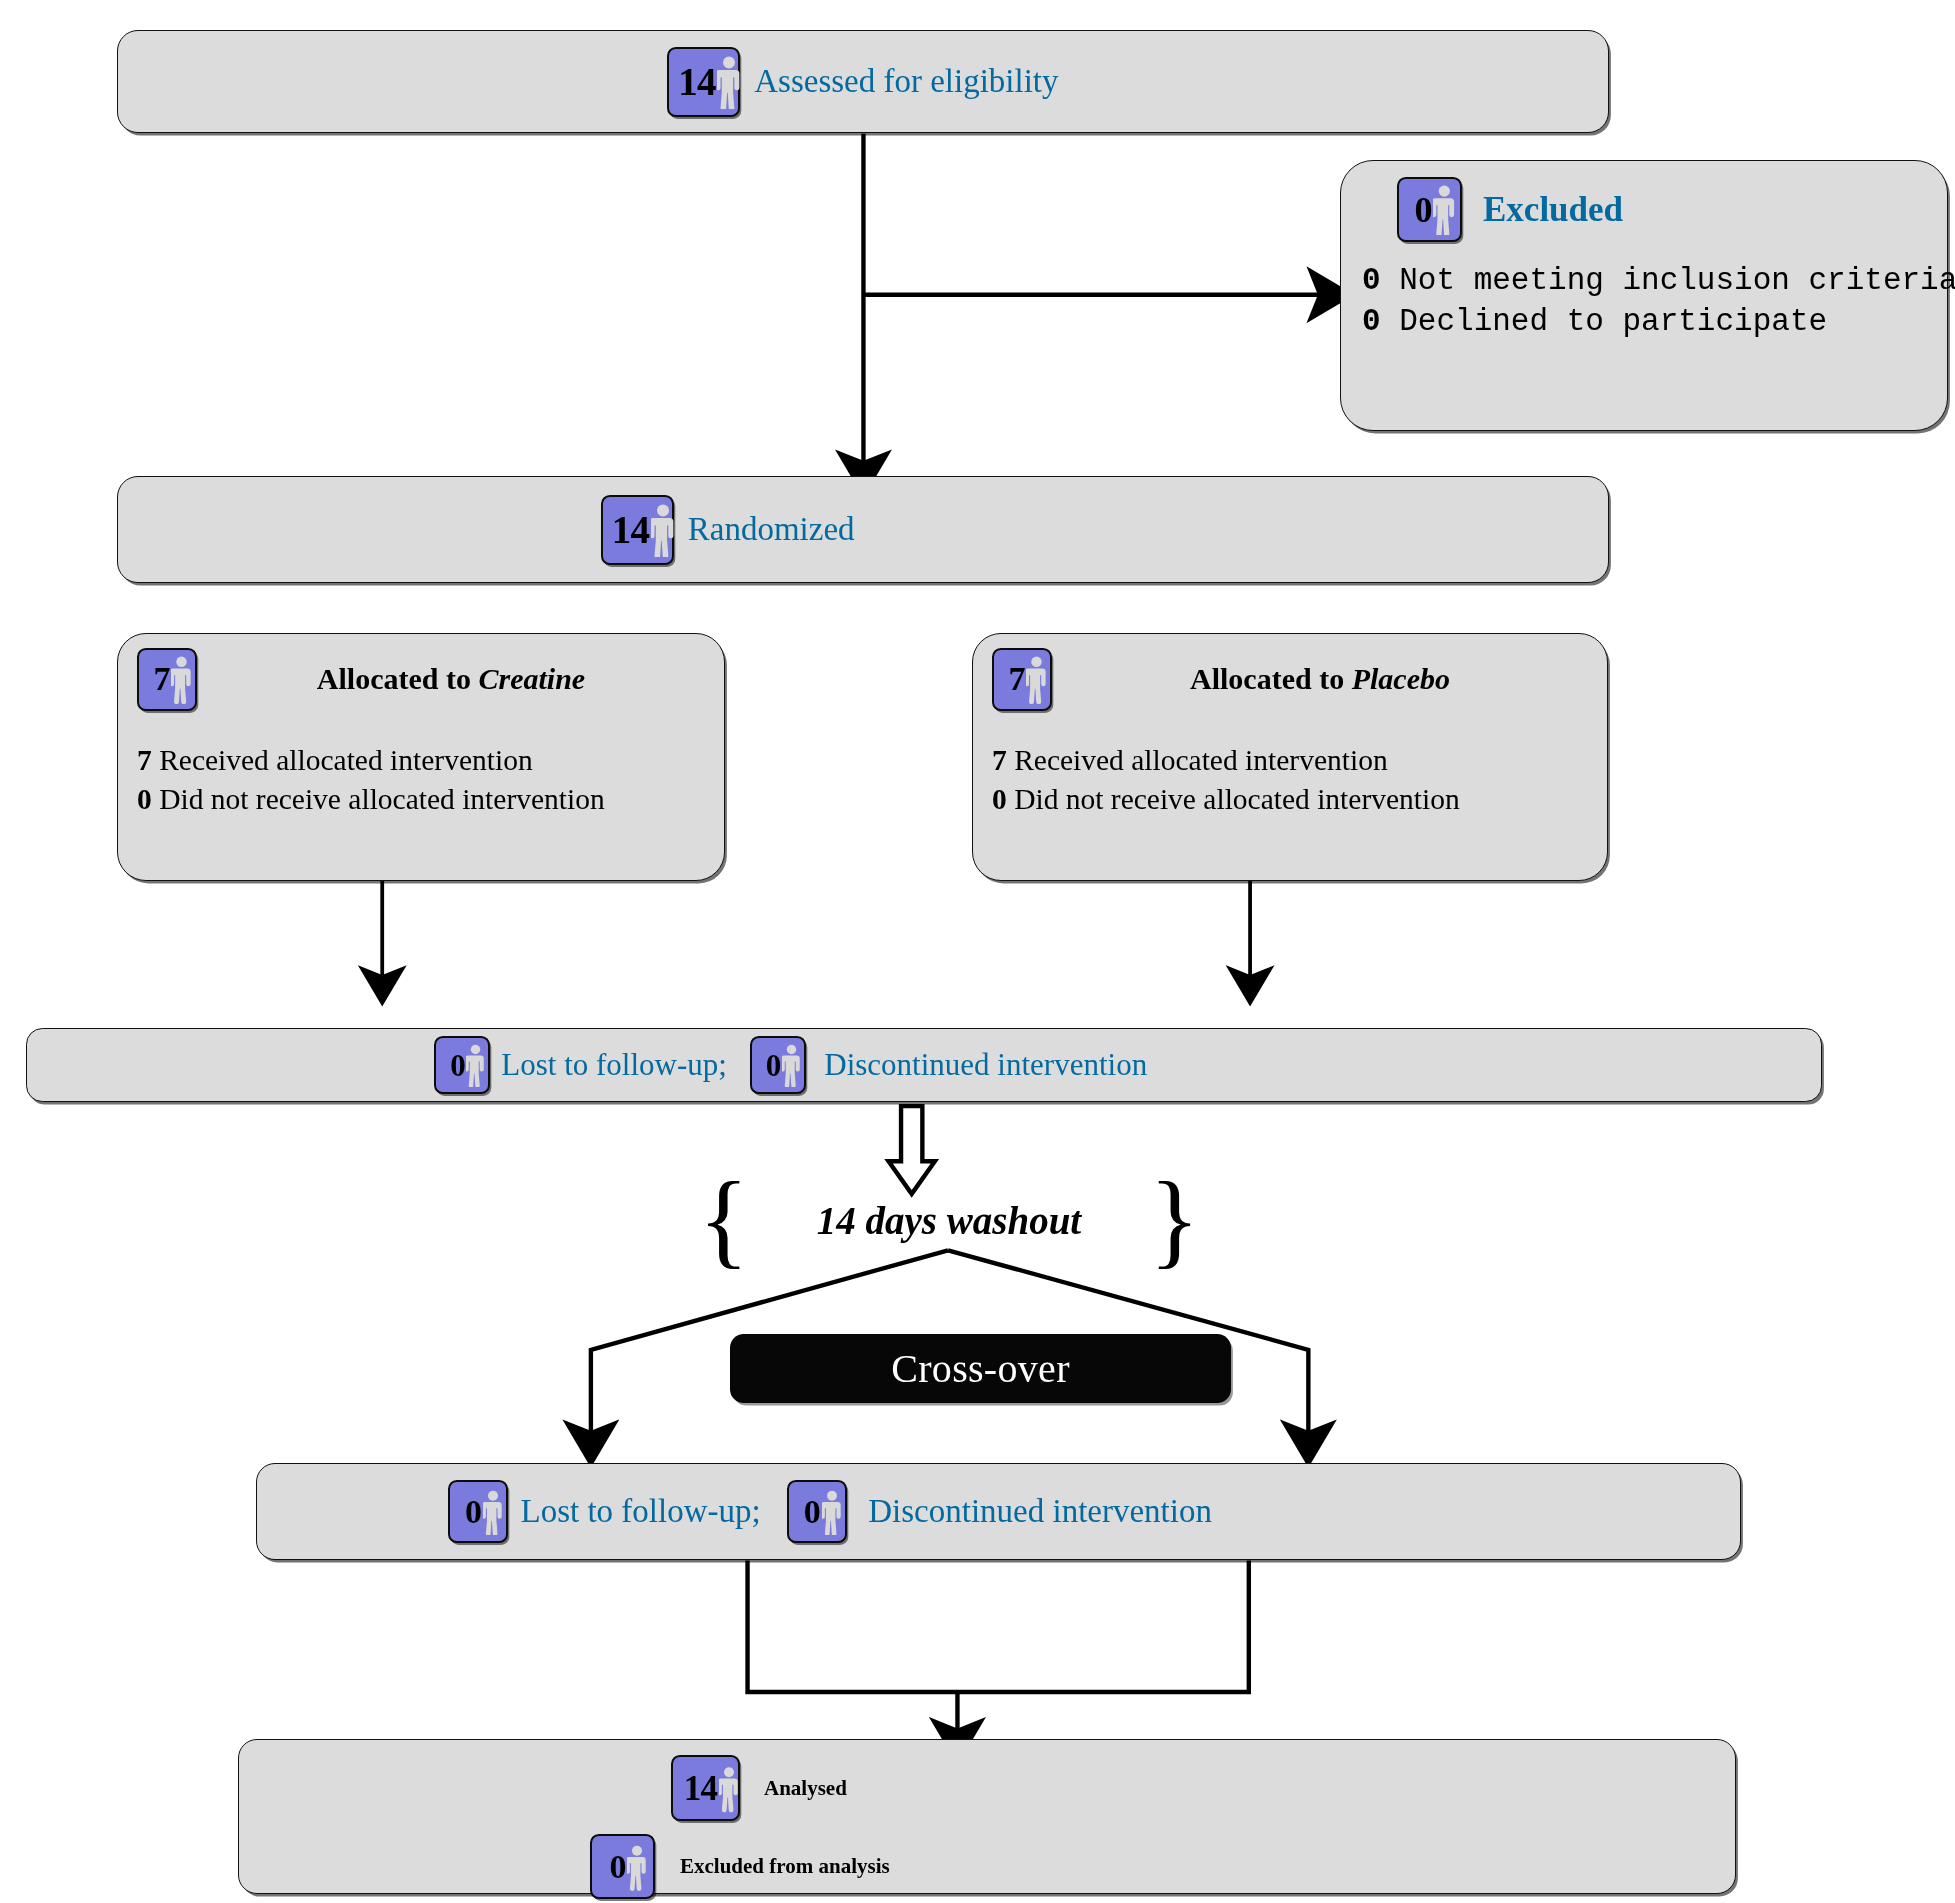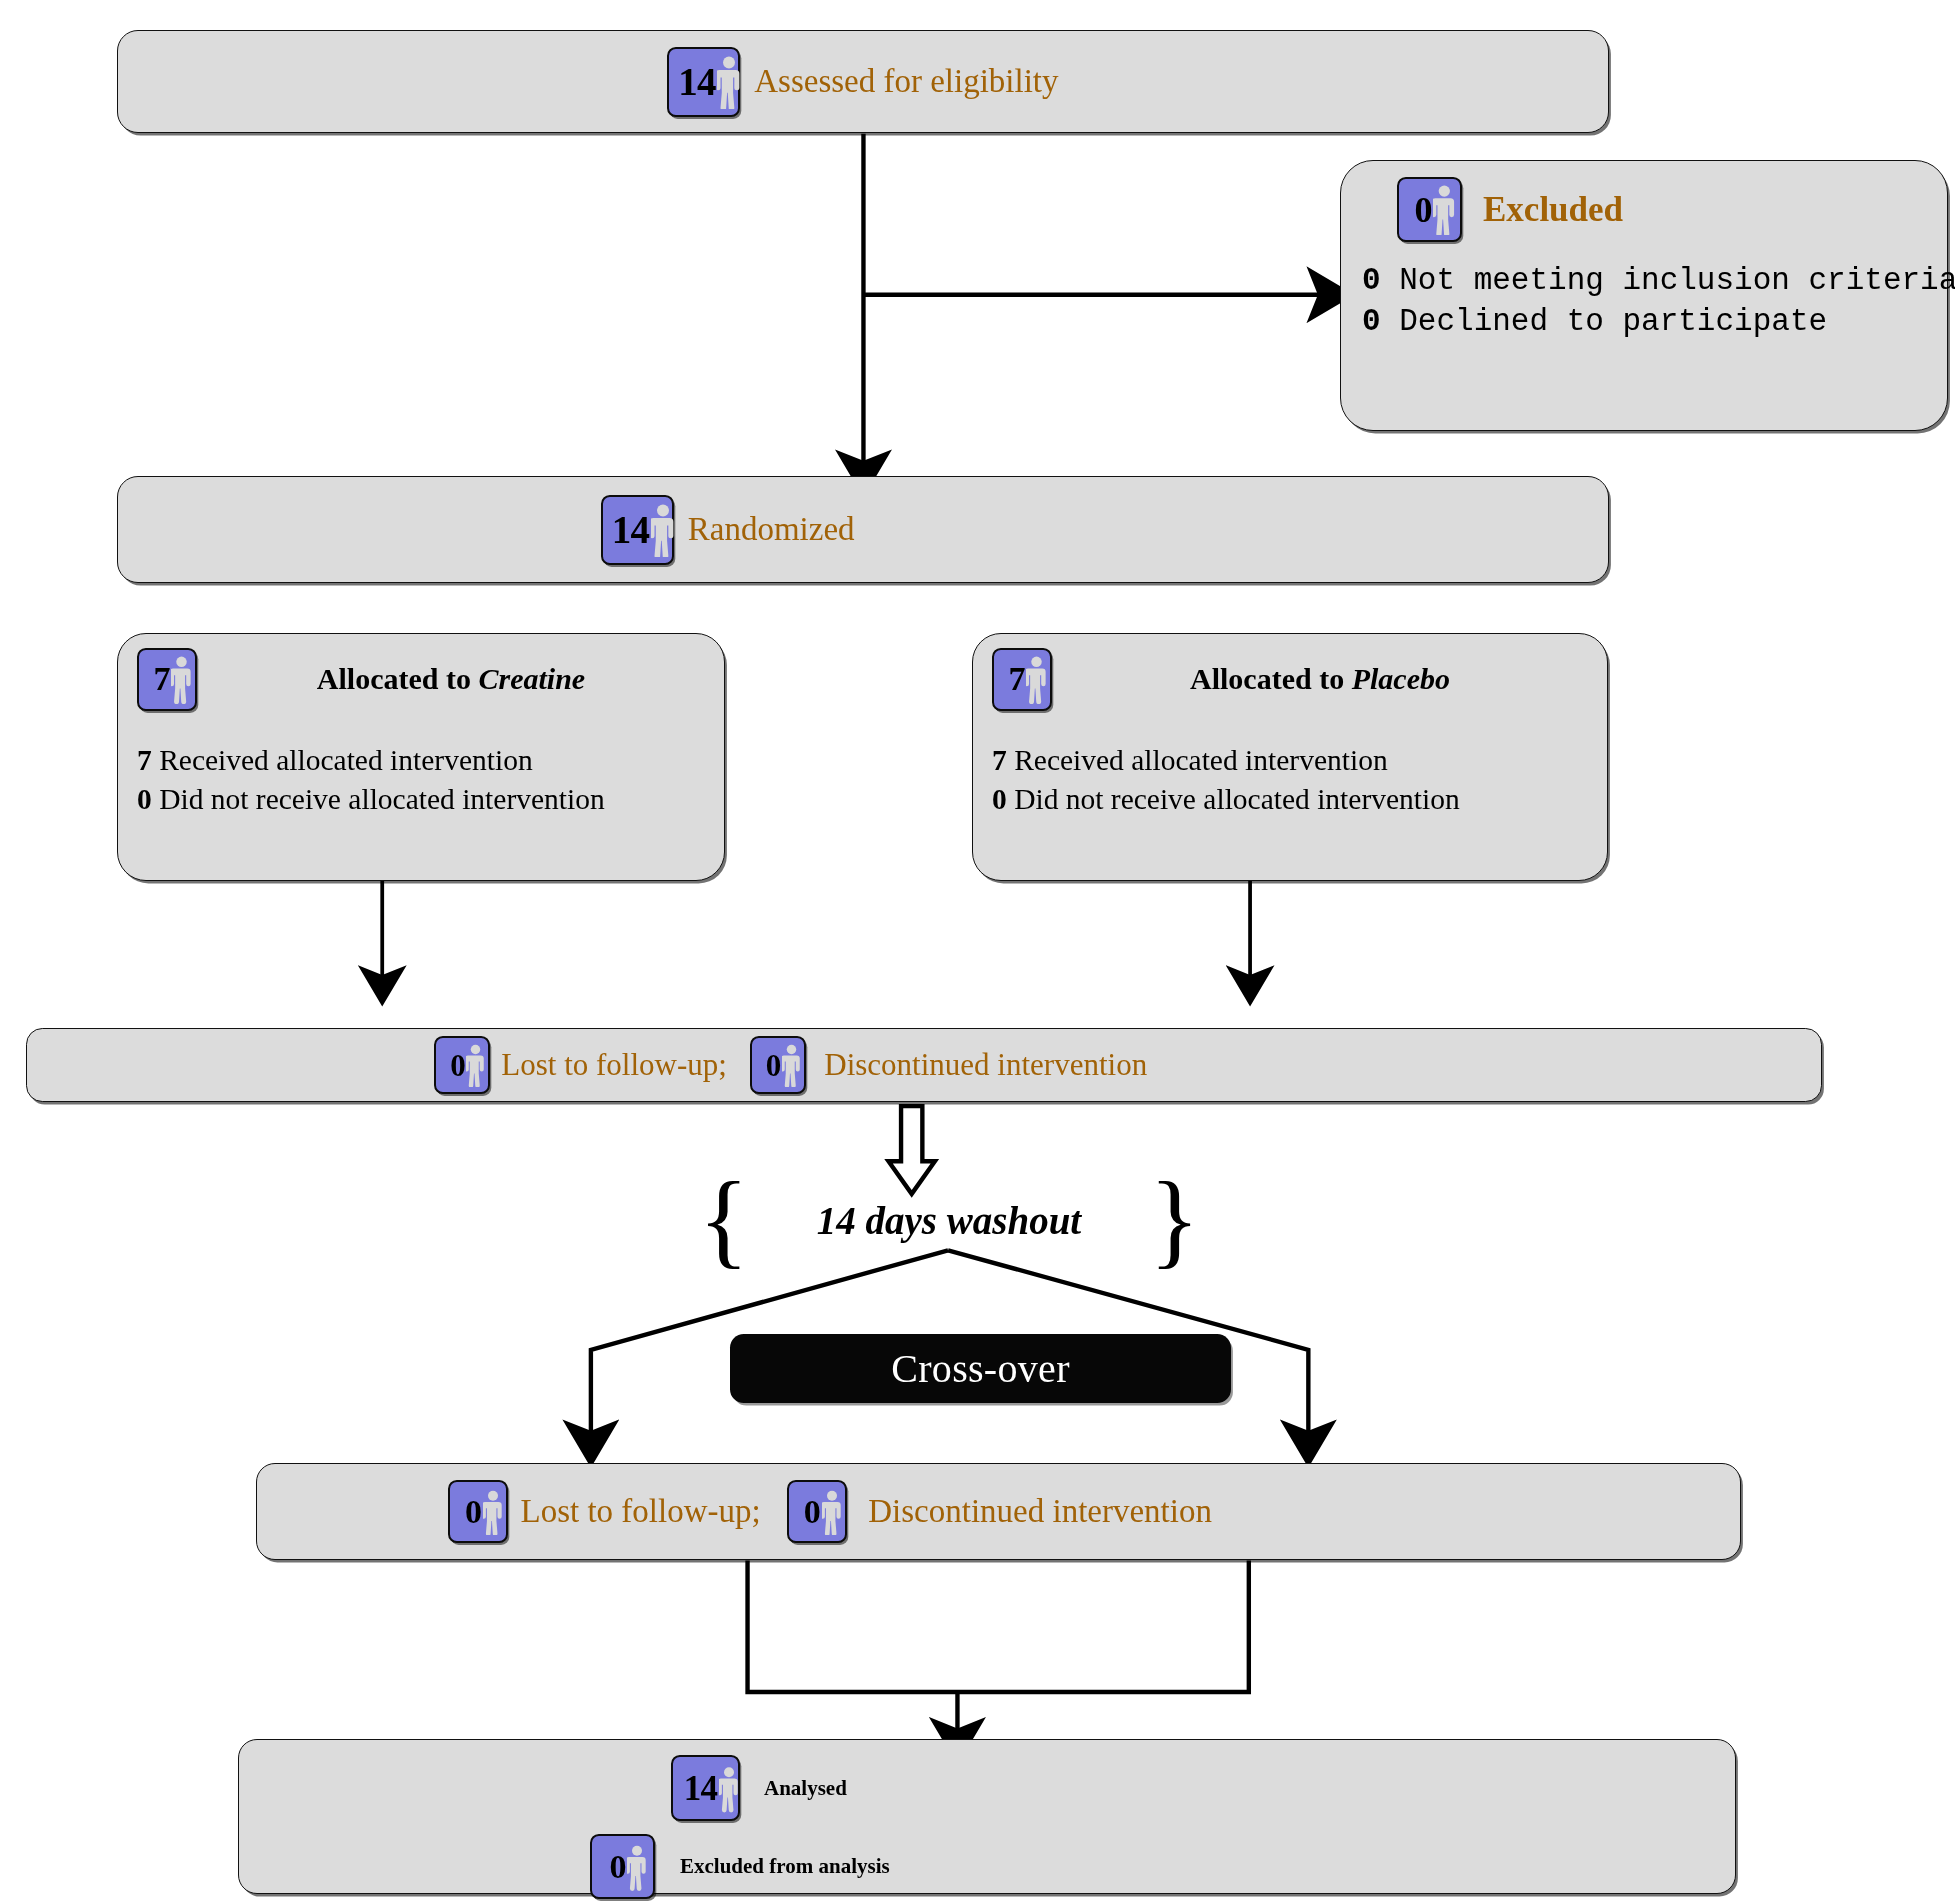--- a/index.html
+++ b/index.html
@@ -49,21 +49,21 @@
 
   
   .b-lg{width:73px;height:70px;}
   .b-lg .num{font-size:39px;}
   .b-md{width:65px;height:65px;}
   .b-md .num{font-size:36px;}
   .b-sm{width:60px;height:63px;}
   .b-sm .num{font-size:34px;}
 
   
-  .lbl{color:#a16207;line-height:1.16;white-space:nowrap;text-align:right;}
+  .lbl{color:#0369a1;line-height:1.16;white-space:nowrap;text-align:right;}
   .t-38{font-size:33px;}
   .t-36{font-size:31px;}
   .bold{font-weight:bold;}
   .bi{font-weight:bold;font-style:italic;}
   .row{display:flex;align-items:center;gap:13.8px;}
 
   
   #excluded-box{flex-direction:column;align-items:flex-start;padding:16.3px 21px 17.5px 21px;}
   #excluded-box .head{display:flex;align-items:center;gap:21px;margin-left:35px;}
   #excluded-box .reasons{margin-top:19px;font-family:Liberation Mono, monospace;}

